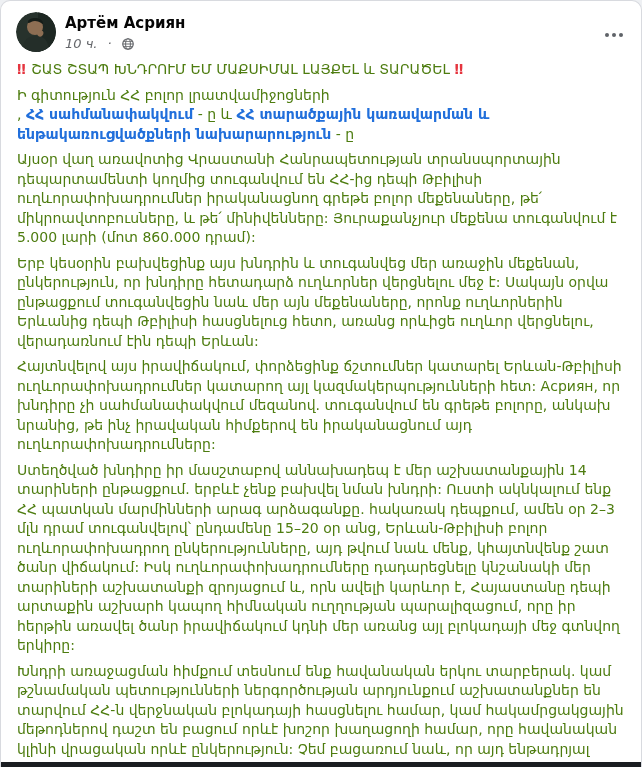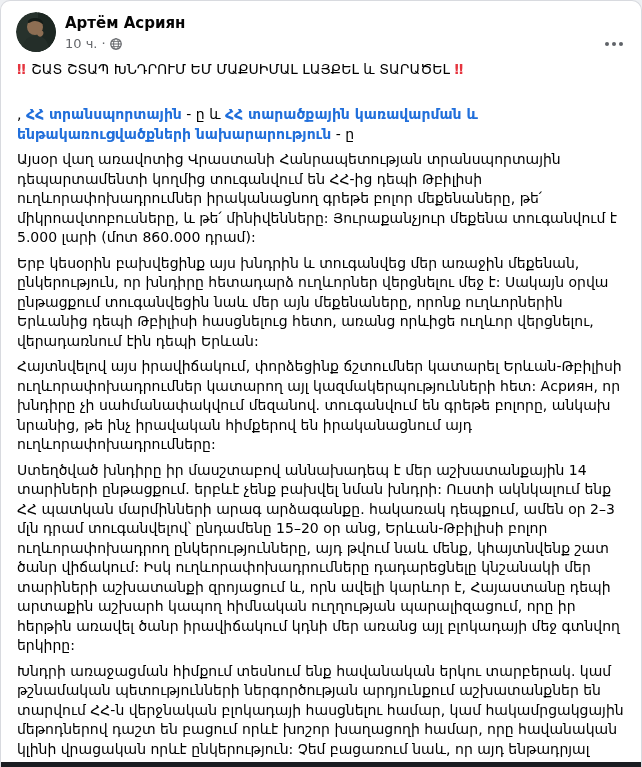--- a/index.html
+++ b/index.html
@@ -14,46 +14,47 @@
     box-sizing: border-box;
     width: 642px; height: 767px;
     background: #ffffff;
     border: 1px solid #d8dadf;
     border-bottom: none;
     border-radius: 10px 10px 0 0;
     overflow: hidden;
   }
   .header {
     display: flex;
-    align-items: flex-end;
+    align-items: center;
     padding: 11px 14px 4px 15px;
   }
   .avatar {
     width: 40px; height: 40px;
     border-radius: 50%;
     overflow: hidden;
     flex: none;
     cursor: pointer;
   }
   .hgroup { margin-left: 9px; padding-top: 2px; }
   .author {
     font-size: 15px;
     font-weight: 700;
     color: #050505;
     line-height: 19px;
     cursor: pointer;
   }
   .meta {
     display: flex;
     align-items: center;
-    gap: 4px;
+    gap: 10px;
     font-size: 13px;
     color: #65676b;
     line-height: 17px;
     margin-top: 2px;
+    font-style: italic;
   }
   .meta .dot { color: #65676b; }
   .more {
     margin-left: auto;
     margin-top: 6px;
     padding: 6px 4px;
     display: flex;
     gap: 3px;
     cursor: pointer;
     border-radius: 6px;
@@ -64,21 +65,21 @@
     background: #5f6368;
     display: block;
   }
   .content {
     padding: 4px 16px 0 16px;
     font-size: 14px;
     line-height: 19.5px;
     color: #050505;
   }
   .content p.block { margin: 0 0 6px 0; }
-  .seg-plain { color: #000000; }
+  .seg-plain { color: #4d7c0f; }
   .seg-link {
     color: #216fdb;
     font-weight: 600;
     cursor: pointer;
   }
   .seg-emoji {
     color: #e5353f;
     font-weight: 700;
     letter-spacing: 1px;
   }
@@ -131,21 +132,21 @@
 
     <div class="more">
       <i></i>
       <i></i>
       <i></i>
     </div>
   </div>
 
   <div class="content">
       <p class="block"><span class="seg-emoji">‼</span><span class="seg-plain"> ՇԱՏ ՇՏԱՊ ԽՆԴՐՈՒՄ ԵՄ ՄԱՔՍԻՄԱԼ ԼԱՅՔԵԼ և ՏԱՐԱԾԵԼ </span><span class="seg-emoji">‼</span></p>
-      <p class="block"><br><span class="seg-plain">, </span><span class="seg-link">ՀՀ տրանսպորտային</span><span class="seg-plain"> - ը և </span><span class="seg-link">ՀՀ տարածքային կառավարման և ենթակառուցվածքների նախարարություն</span><span class="seg-plain"> - ը</span></p>
+      <p class="block"><span class="seg-plain">Ի գիտություն ՀՀ բոլոր լրատվամիջոցների</span><br><span class="seg-plain">, </span><span class="seg-link">ՀՀ սահմանափակվում</span><span class="seg-plain"> - ը և </span><span class="seg-link">ՀՀ տարածքային կառավարման և ենթակառուցվածքների նախարարություն</span><span class="seg-plain"> - ը</span></p>
       <p class="block"><span class="seg-plain">Այսօր վաղ առավոտից Վրաստանի Հանրապետության տրանսպորտային դեպարտամենտի կողմից տուգանվում են ՀՀ-ից դեպի Թբիլիսի ուղևորափոխադրումներ իրականացնող գրեթե բոլոր մեքենաները, թե՛ միկրոավտոբուսները, և թե՛ մինիվենները: Յուրաքանչյուր մեքենա տուգանվում է 5.000 լարի (մոտ 860.000 դրամ):</span></p>
       <p class="block"><span class="seg-plain">Երբ կեսօրին բախվեցինք այս խնդրին և տուգանվեց մեր առաջին մեքենան, ընկերություն, որ խնդիրը հետադարձ ուղևորներ վերցնելու մեջ է: Սակայն օրվա ընթացքում տուգանվեցին նաև մեր այն մեքենաները, որոնք ուղևորներին Երևանից դեպի Թբիլիսի հասցնելուց հետո, առանց որևիցե ուղևոր վերցնելու, վերադառնում էին դեպի Երևան:</span></p>
       <p class="block"><span class="seg-plain">Հայտնվելով այս իրավիճակում, փորձեցինք ճշտումներ կատարել Երևան-Թբիլիսի ուղևորափոխադրումներ կատարող այլ կազմակերպությունների հետ: Асриян, որ խնդիրը չի սահմանափակվում մեզանով. տուգանվում են գրեթե բոլորը, անկախ նրանից, թե ինչ իրավական հիմքերով են իրականացնում այդ ուղևորափոխադրումները:</span></p>
       <p class="block"><span class="seg-plain">Ստեղծված խնդիրը իր մասշտաբով աննախադեպ է մեր աշխատանքային 14 տարիների ընթացքում. երբևէ չենք բախվել նման խնդրի: Ուստի ակնկալում ենք ՀՀ պատկան մարմինների արագ արձագանքը. հակառակ դեպքում, ամեն օր 2–3 մլն դրամ տուգանվելով՝ ընդամենը 15–20 օր անց, Երևան-Թբիլիսի բոլոր ուղևորափոխադրող ընկերությունները, այդ թվում նաև մենք, կհայտնվենք շատ ծանր վիճակում: Իսկ ուղևորափոխադրումները դադարեցնելը կնշանակի մեր տարիների աշխատանքի զրոյացում և, որն ավելի կարևոր է, Հայաստանը դեպի արտաքին աշխարհ կապող հիմնական ուղղության պարալիզացում, որը իր հերթին առավել ծանր իրավիճակում կդնի մեր առանց այլ բլոկադայի մեջ գտնվող երկիրը:</span></p>
       <p class="block"><span class="seg-plain">Խնդրի առաջացման հիմքում տեսնում ենք հավանական երկու տարբերակ. կամ թշնամական պետությունների ներգործության արդյունքում աշխատանքներ են տարվում ՀՀ-ն վերջնական բլոկադայի հասցնելու համար, կամ հակամրցակցային մեթոդներով դաշտ են բացում որևէ խոշոր խաղացողի համար, որը հավանական կլինի վրացական որևէ ընկերություն: Չեմ բացառում նաև, որ այդ ենթադրյալ կազմակերպության հետևում կարող են լինել թուրքական կամ ադրբեջանական ներդրումներ:</span></p>
     </div>
 
   <div class="bottom-media-edge"></div>
 </div>
 

